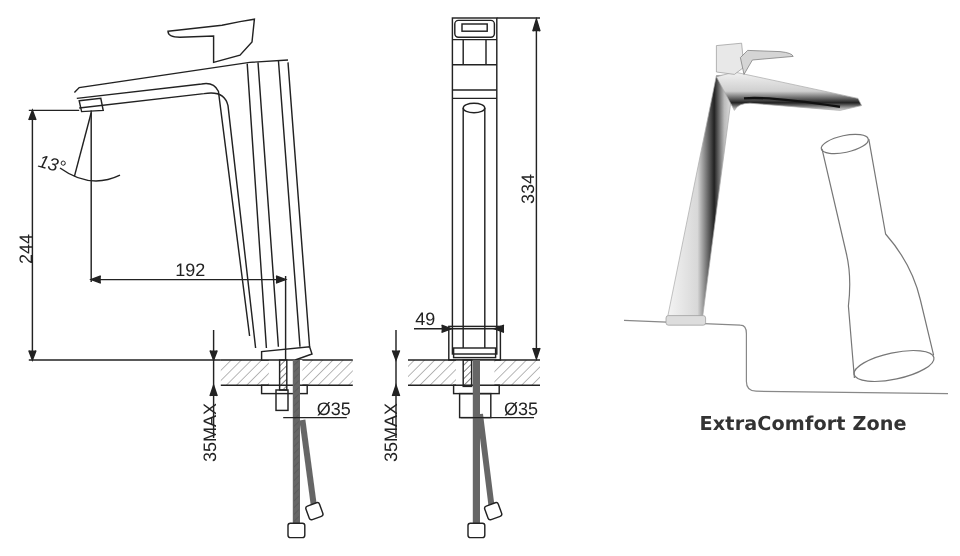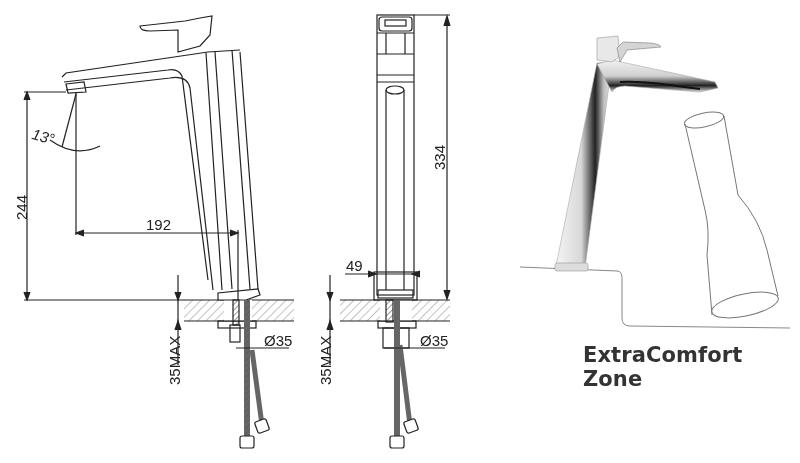--- a/index.html
+++ b/index.html
@@ -1,19 +1,19 @@
 <!DOCTYPE html>
 <html><head>
   <meta charset="utf-8">
   <style>
     html, body { margin:0; padding:0; background:#ffffff; }
     body { width:800px; height:463px; position:relative; overflow:hidden; font-family:"Liberation Sans", sans-serif; }
     svg { position:absolute; left:0; top:0; }
     .dim { font-family:"Liberation Sans Narrow","Liberation Sans", sans-serif; font-size:15px; fill:#222; }
-    .caption { position:absolute; left:583px; top:343px; font-family:"DejaVu Sans", sans-serif; font-weight:bold; font-size:21px; color:#333; letter-spacing:0.1px; }
+    .caption { position:absolute; left:583px; top:343px; font-family:"DejaVu Sans", sans-serif; font-weight:bold; font-size:16px; color:#333; letter-spacing:0.1px; }
   </style>
 </head>
 <body>
 
 <svg width="800" height="463" viewBox="0 0 800 463" xmlns="http://www.w3.org/2000/svg">
   <defs>
     <pattern id="hatch" patternUnits="userSpaceOnUse" width="6" height="6" patternTransform="rotate(45)">
       <line x1="0" y1="0" x2="0" y2="6" stroke="#888" stroke-width="1"></line>
     </pattern>
     <pattern id="braid" patternUnits="userSpaceOnUse" width="4" height="4" patternTransform="rotate(45)">

